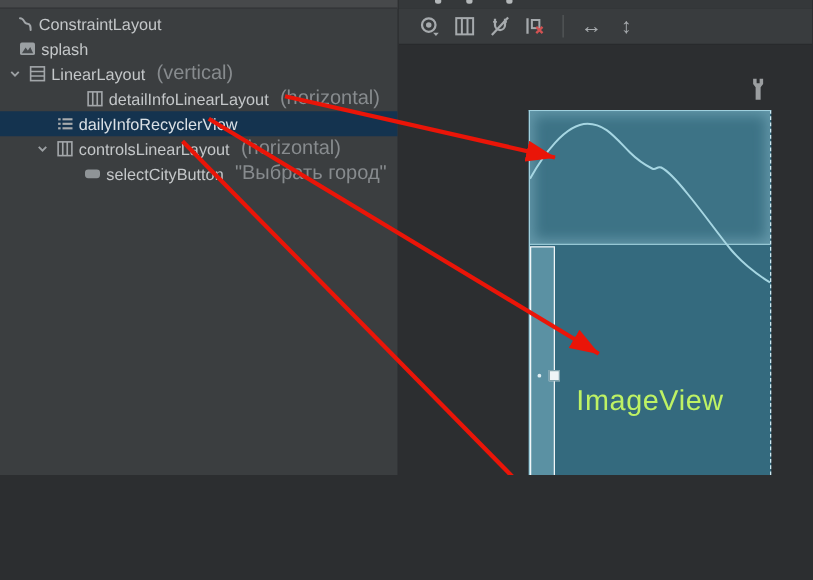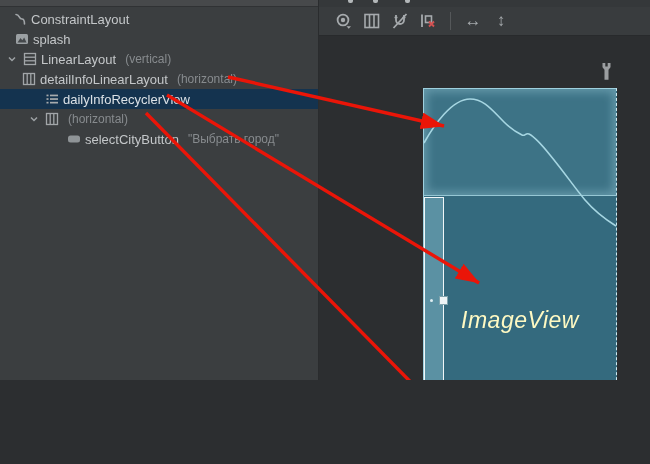--- a/index.html
+++ b/index.html
@@ -10,21 +10,21 @@
   .tree-panel{position:absolute;left:0;top:0;width:318px;height:464px;
               background:#3b3e40;border-right:1px solid #2a2c2e;}
   .panel-top-strip{position:absolute;left:0;top:0;width:100%;height:6px;
                    background:#47494b;border-bottom:1px solid #303234;}
   .tree{position:absolute;left:0;top:9px;width:100%;}
   .tree-row{position:relative;height:20px;display:flex;align-items:center;
             gap:4px;box-sizing:border-box;white-space:nowrap;}
   .tree-row.selected{background:#14334f;}
   .tree-row .lbl{font-size:13px;color:#c4c7c9;}
   .tree-row.selected .lbl{color:#dbe1e6;}
-  .tree-row .ann{font-size:12px;color:#878b8e;margin-left:5px;}
+  .tree-row .ann{font-size:16px;color:#878b8e;margin-left:5px;}
   .chev{width:14px;height:14px;flex:0 0 14px;display:inline-block;}
   .ticon{width:14px;height:14px;flex:0 0 14px;display:inline-block;}
 
   
   .right-panel{position:absolute;left:319px;top:0;width:331px;height:464px;background:#2c2e30;}
   .top-sliver{position:absolute;left:0;top:0;width:100%;height:7px;background:#35383a;}
   .sliver-dot{position:absolute;top:0;width:5px;height:3px;background:#b3b7b9;border-radius:0 0 2px 2px;}
   .design-toolbar{position:absolute;left:0;top:7px;width:100%;height:29px;background:#393c3e;
                   border-bottom:1px solid #282a2c;display:flex;align-items:center;
                   padding-left:15px;box-sizing:border-box;gap:8px;}
@@ -43,21 +43,21 @@
                background:#3d7386;
                box-shadow:inset 0 0 10px 3px rgba(150,200,214,.45);
                border-bottom:1px solid rgba(166,214,226,.85);box-sizing:border-box;}
   .curve-svg{position:absolute;left:0;top:0;pointer-events:none;}
   .recycler-strip{position:absolute;left:0;top:108px;width:20px;height:208px;
                   background:#5b91a3;border:1px solid #f0f6f8;box-sizing:border-box;}
   .handle{position:absolute;width:9px;height:9px;background:#eef4f6;border:1px solid #7fa3ad;
           box-sizing:border-box;}
   .anchor-dot{position:absolute;width:3px;height:3px;background:#dfeef2;border-radius:50%;}
   .imageview-label{position:absolute;left:0;right:0;top:218px;text-align:center;
-                   font-size:23px;letter-spacing:.5px;color:#fef9c3;font-style:italic;}
+                   font-size:23px;letter-spacing:.5px;color:#bef264;}
   .controls-bar{position:absolute;left:0;right:0;top:316px;height:29px;background:#4a8292;
                 border-top:1px solid rgba(224,240,246,.8);box-sizing:border-box;}
   .select-city-button{position:absolute;left:7px;right:7px;top:8px;height:19px;border-radius:3px;
                       background:#568a9b;display:flex;align-items:center;justify-content:center;}
   .select-city-button span{font-size:7px;letter-spacing:.2px;color:#a3c6d2;}
 
   .wrench{position:absolute;left:600px;top:62px;}
   .resize-grip{position:absolute;left:619px;top:436px;}
 
   
@@ -101,21 +101,21 @@
           <svg width="14" height="14" viewBox="0 0 14 14">
               <rect x="1.5" y="1.5" width="11" height="11" fill="none" stroke="#a2a6a9" stroke-width="1.3"></rect>
               <line x1="1.5" y1="5.2" x2="12.5" y2="5.2" stroke="#a2a6a9" stroke-width="1.3"></line>
               <line x1="1.5" y1="8.8" x2="12.5" y2="8.8" stroke="#a2a6a9" stroke-width="1.3"></line>
             </svg>
         </span>
         <span class="lbl">LinearLayout</span>
         <span class="ann">(vertical)</span>
       </div>
 
-      <div class="tree-row" style="padding-left:22px">
+      <div class="tree-row" style="padding-left:69px">
         <span class="ticon">
           <svg width="14" height="14" viewBox="0 0 14 14">
               <rect x="1.5" y="1.5" width="11" height="11" fill="none" stroke="#a2a6a9" stroke-width="1.3"></rect>
               <line x1="5.2" y1="1.5" x2="5.2" y2="12.5" stroke="#a2a6a9" stroke-width="1.3"></line>
               <line x1="8.8" y1="1.5" x2="8.8" y2="12.5" stroke="#a2a6a9" stroke-width="1.3"></line>
             </svg>
         </span>
         <span class="lbl">detailInfoLinearLayout</span>
         <span class="ann">(horizontal)</span>
       </div>
@@ -140,20 +140,21 @@
               <polyline points="4,5.5 7,8.5 10,5.5" fill="none" stroke="#9da1a4" stroke-width="1.5"></polyline>
             </svg>
         </span>
         <span class="ticon">
           <svg width="14" height="14" viewBox="0 0 14 14">
               <rect x="1.5" y="1.5" width="11" height="11" fill="none" stroke="#a2a6a9" stroke-width="1.3"></rect>
               <line x1="5.2" y1="1.5" x2="5.2" y2="12.5" stroke="#a2a6a9" stroke-width="1.3"></line>
               <line x1="8.8" y1="1.5" x2="8.8" y2="12.5" stroke="#a2a6a9" stroke-width="1.3"></line>
             </svg>
         </span>
+        <span class="lbl">controlsLinearLayout</span>
         <span class="ann">(horizontal)</span>
       </div>
 
       <div class="tree-row" style="padding-left:67px">
         <span class="ticon">
           <svg width="14" height="14" viewBox="0 0 14 14">
               <rect x="1" y="3.5" width="12" height="7" rx="2.5" fill="#8f9497"></rect>
             </svg>
         </span>
         <span class="lbl">selectCityButton</span>

